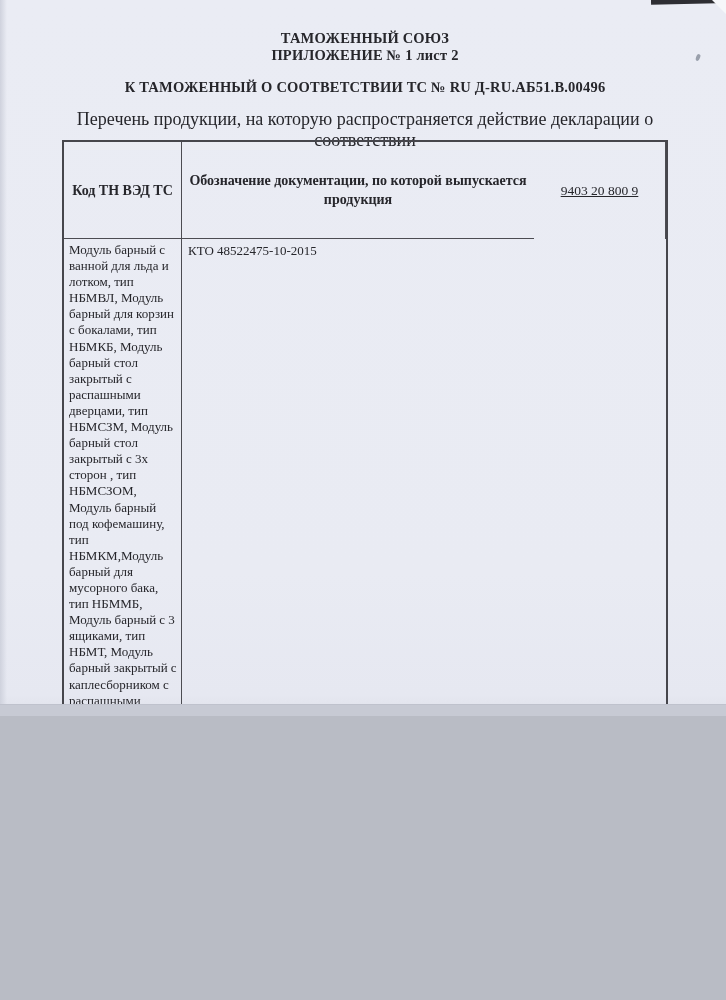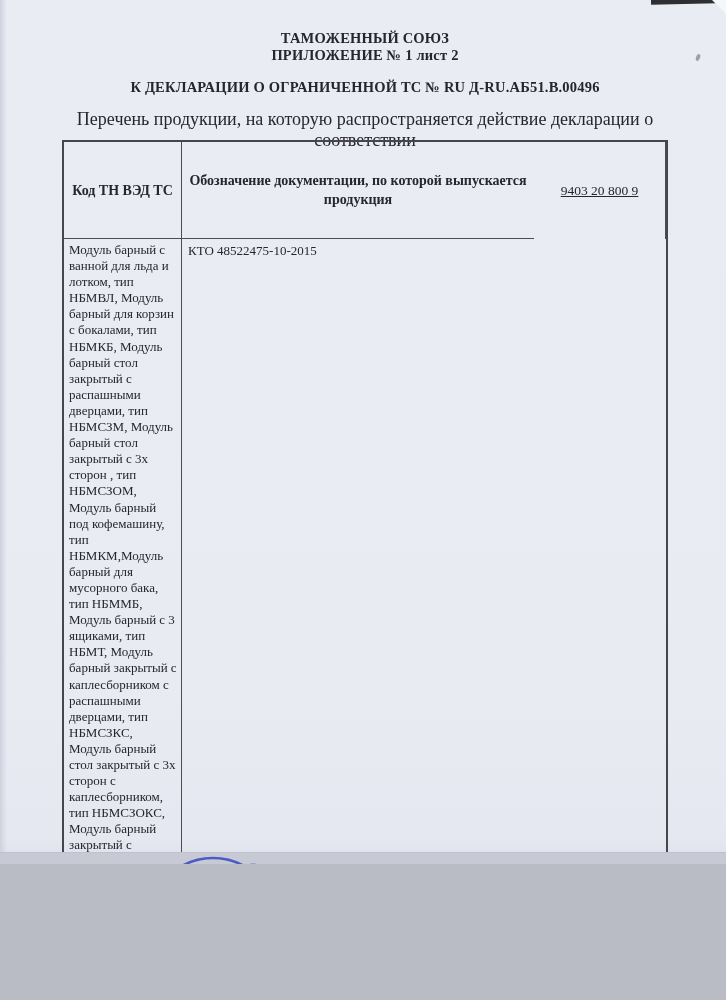--- a/index.html
+++ b/index.html
@@ -1,17 +1,17 @@
 <!DOCTYPE html>
 <html><head>
 <meta charset="utf-8">
 <style>
   html,body{margin:0;padding:0;background:#b9bcc5;}
   .page{
-    position:relative; width:726px; height:864px; overflow:hidden;
+    position:relative; width:726px; height:716px; overflow:hidden;
     background:linear-gradient(180deg,#eaecf4 0%,#e9ebf3 80%,#e6e8f1 97%,#dfe1ea 100%);
     font-family:"Liberation Serif", serif; color:#26262b;
   }
   .edge-left{position:absolute;left:0;top:0;width:7px;height:1000px;
     background:linear-gradient(90deg,#cfd2dd, rgba(233,235,243,0));}
   .bottom-strip{position:absolute;left:0;bottom:0;width:726px;height:11px;background:#c7cad4;border-top:1px solid #bfc2cd;}
   .corner-bar{position:absolute;left:651px;top:-2px;width:66px;height:6px;background:#2e2e33;transform:rotate(-1.2deg);}
   .corner-fold{position:absolute;right:0;top:0;width:0;height:0;border-top:14px solid #f6f7fa;border-left:14px solid transparent;}
   .speck{position:absolute;left:696px;top:54px;width:4px;height:7px;border-radius:60% 40% 60% 60%;background:#9aa0ac;transform:rotate(18deg);}
 
@@ -57,21 +57,21 @@
 <div class="page">
 
   <div class="edge-left"></div>
   <div class="corner-bar"></div>
   <div class="corner-fold"></div>
   <div class="speck"></div>
 
   <div class="doc-header">
     <div class="h-line h1">ТАМОЖЕННЫЙ СОЮЗ</div>
     <div class="h-line h2">ПРИЛОЖЕНИЕ № 1 лист 2</div>
-    <div class="h-line h3">К ДЕКЛАРАЦИИ О ОГРАНИЧЕННОЙ ТС № RU Д-RU.АБ51.В.00496</div>
+    <div class="h-line h3">К ТАМОЖЕННЫЙ О СООТВЕТСТВИИ ТС № RU Д-RU.АБ51.В.00496</div>
     <div class="h-sub">Перечень продукции, на которую распространяется действие декларации о соответствии</div>
   </div>
 
   <div class="doc-table">
     <div class="cell th b-right b-bottom">Код ТН ВЭД ТС</div>
     <div class="cell th b-bottom">Обозначение документации, по которой выпускается продукция</div>
 
     <div class="cell code-cell b-right">9403 20 800 9</div>
     <div class="cell products-cell b-right">Модуль барный с ванной для льда и лотком, тип НБМВЛ, Модуль барный для корзин с бокалами, тип НБМКБ, Модуль барный стол закрытый с распашными дверцами, тип НБМСЗМ, Модуль барный стол закрытый с 3х сторон , тип НБМСЗОМ, Модуль барный под кофемашину, тип НБМКМ,Модуль барный для мусорного бака, тип НБММБ, Модуль барный с 3 ящиками, тип НБМТ, Модуль барный закрытый с каплесборником с распашными дверцами, тип НБМСЗКС, Модуль барный стол закрытый с 3х сторон с каплесборником, тип НБМСЗОКС, Модуль барный закрытый с каплесборником с распашными дверцами, тип НБМСЗКСО, Модуль барный стол закрытый с 3х сторон с каплесборником , тип НБМСЗОКСО, Модуль барный стол открытый с правым крылом, тип НБМСЗОКП, Модуль барный стол открытый с левым  крылом, тип НБМСЗОКЛ,Модуль барный с отверстиями для кран пистолетов, тип НБМПК, Модуль барный под льдогенератор, тип НБМПЛ, Модуль барный стол угловой открытый, тип НБМСУН, Модуль барный угловой с распашной дверцей, тип НБМСЗУН, Секция каркаса с консолями для гостевой столешницы, тип НБСК, Секция каркаса угловая с консолями для гостевой столешницы, тип НБСКУН, Модуль барный под кофемашину (с каплесборником), тип НБМКМВ, Модуль барный стол закрытый с дверцами–купе высокий, тип НБМСЗКВ, Модуль барный стол открытый высокий, тип НБМСОВ, Модуль барный с ликерной лестницей, тип НБМЛЛ, Модуль барный с полкой под блендер, тип НБМБП, Модуль барный закрытый, тип НБМСЗР, Модуль барный для розлива напитков с отверстиями под кран-пистолет, тип НБМПК,  Блок ящиков, тип НКЯ, Модуль барный для корзин с бокалами с крылом под посудомойку, тип НБМКБКП, Модуль барный стол закрытый с распашными дверцами с крылом под посудомойку, тип НБМСЗКП, Полка настенная для досок, тип НПСД, Стол-вставка, тип НСВ, Стол для сбора отходов, тип НДСО1М, Подставка под аппараты RATIONAL, тип НППКР, Стол подкатной, тип НТС, Модуль барный с ликерной лестницей, тип НБМЛЛВ; Модуль барный для сбора отходов, тип НБМДСО; Модуль барный для сбора отходов, тип НБМДСОВ; Стеллаж для сушки посуды, тип НСДСТ; Полка для сушки посуды, тип НПДСТ; Модуль дополнительный пицца с секциями, тип PZ 6 R</div>
     <div class="cell doc-cell">КТО 48522475-10-2015</div>

